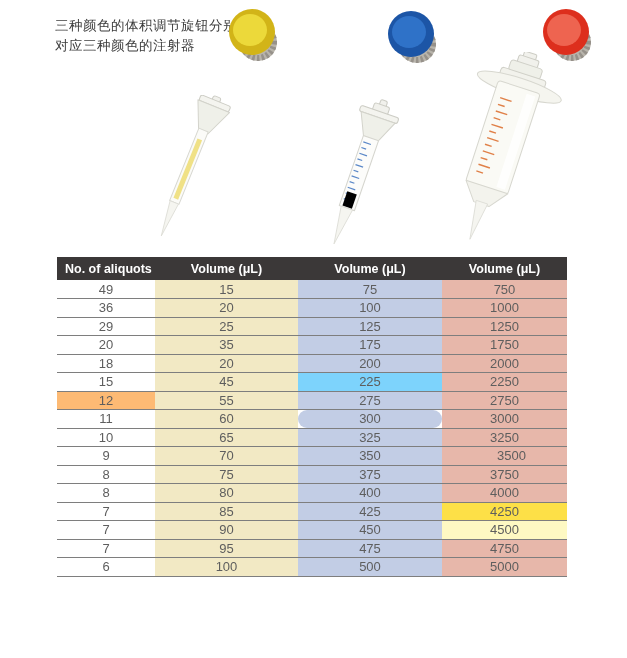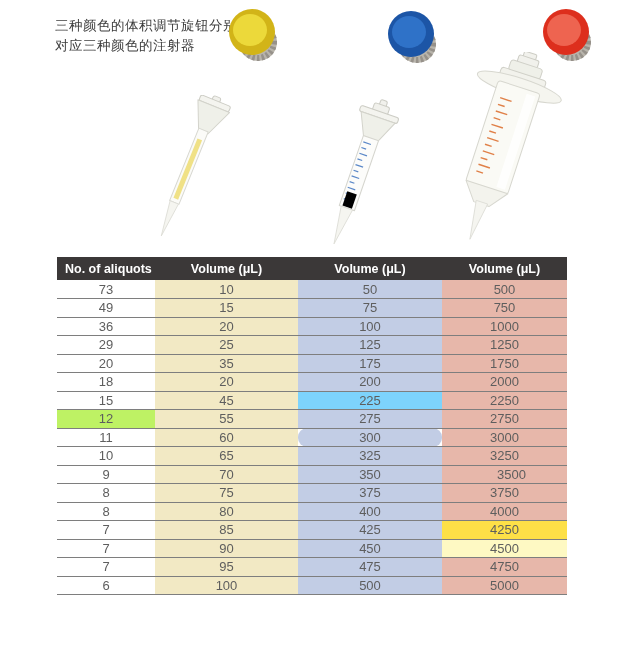--- a/index.html
+++ b/index.html
@@ -146,26 +146,20 @@
     <thead>
       <tr>
         <th class="first">No. of aliquots</th>
         <th>Volume (μL)</th>
         <th>Volume (μL)</th>
         <th>Volume (μL)</th>
       </tr>
     </thead>
     <tbody>
         <tr>
-          <td style="background: rgb(255, 255, 255);">73</td>
-          <td style="background: rgb(242, 233, 196);">10</td>
-          <td style="background: rgb(194, 205, 229);">50</td>
-          <td style="background: rgb(231, 183, 170);">500</td>
-        </tr>
-        <tr>
           <td style="background: rgb(255, 255, 255);">49</td>
           <td style="background: rgb(242, 233, 196);">15</td>
           <td style="background: rgb(194, 205, 229);">75</td>
           <td style="background: rgb(231, 183, 170);">750</td>
         </tr>
         <tr>
           <td style="background: rgb(255, 255, 255);">36</td>
           <td style="background: rgb(242, 233, 196);">20</td>
           <td style="background: rgb(194, 205, 229);">100</td>
           <td style="background: rgb(231, 183, 170);">1000</td>
@@ -188,21 +182,21 @@
           <td style="background: rgb(194, 205, 229);">200</td>
           <td style="background: rgb(231, 183, 170);">2000</td>
         </tr>
         <tr>
           <td style="background: rgb(255, 255, 255);">15</td>
           <td style="background: rgb(242, 233, 196);">45</td>
           <td style="background: #7dd3fc;">225</td>
           <td style="background: rgb(231, 183, 170);">2250</td>
         </tr>
         <tr>
-          <td style="background: #bef264;">12</td>
+          <td style="background: #fdba74;">12</td>
           <td style="background: rgb(242, 233, 196);">55</td>
           <td style="background: rgb(194, 205, 229);">275</td>
           <td style="background: rgb(231, 183, 170);">2750</td>
         </tr>
         <tr>
           <td style="background: rgb(255, 255, 255);">11</td>
           <td style="background: rgb(242, 233, 196);">60</td>
           <td style="background: rgb(194, 205, 229); border-radius: 9px;">300</td>
           <td style="background: rgb(231, 183, 170);">3000</td>
         </tr>

